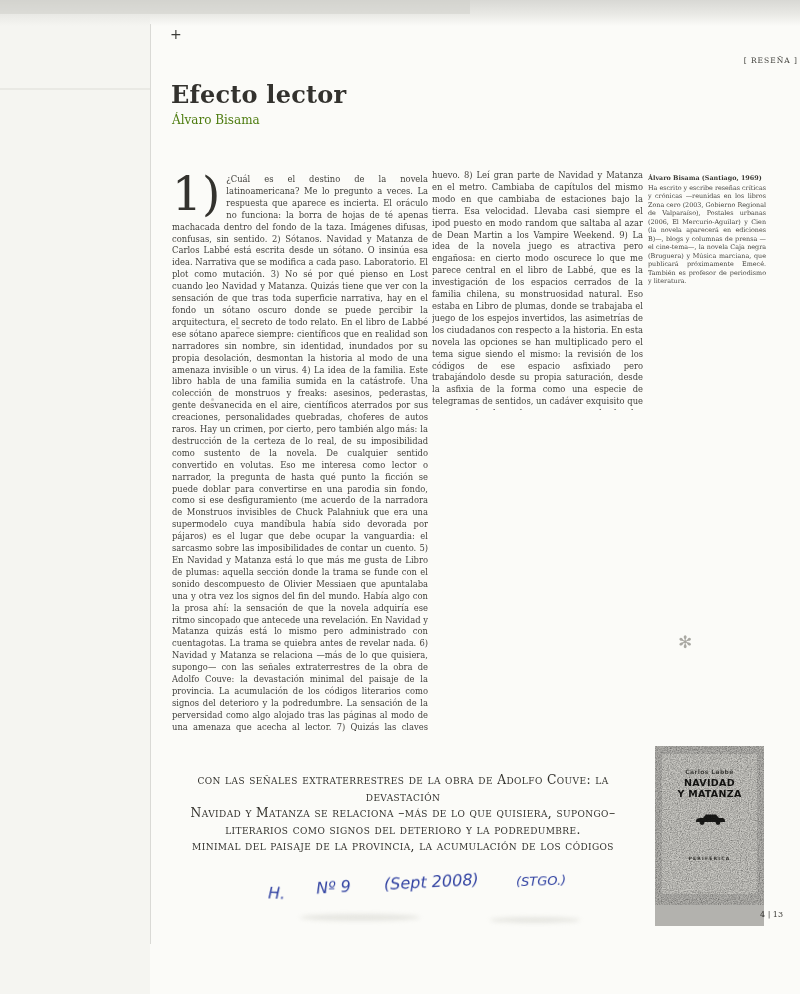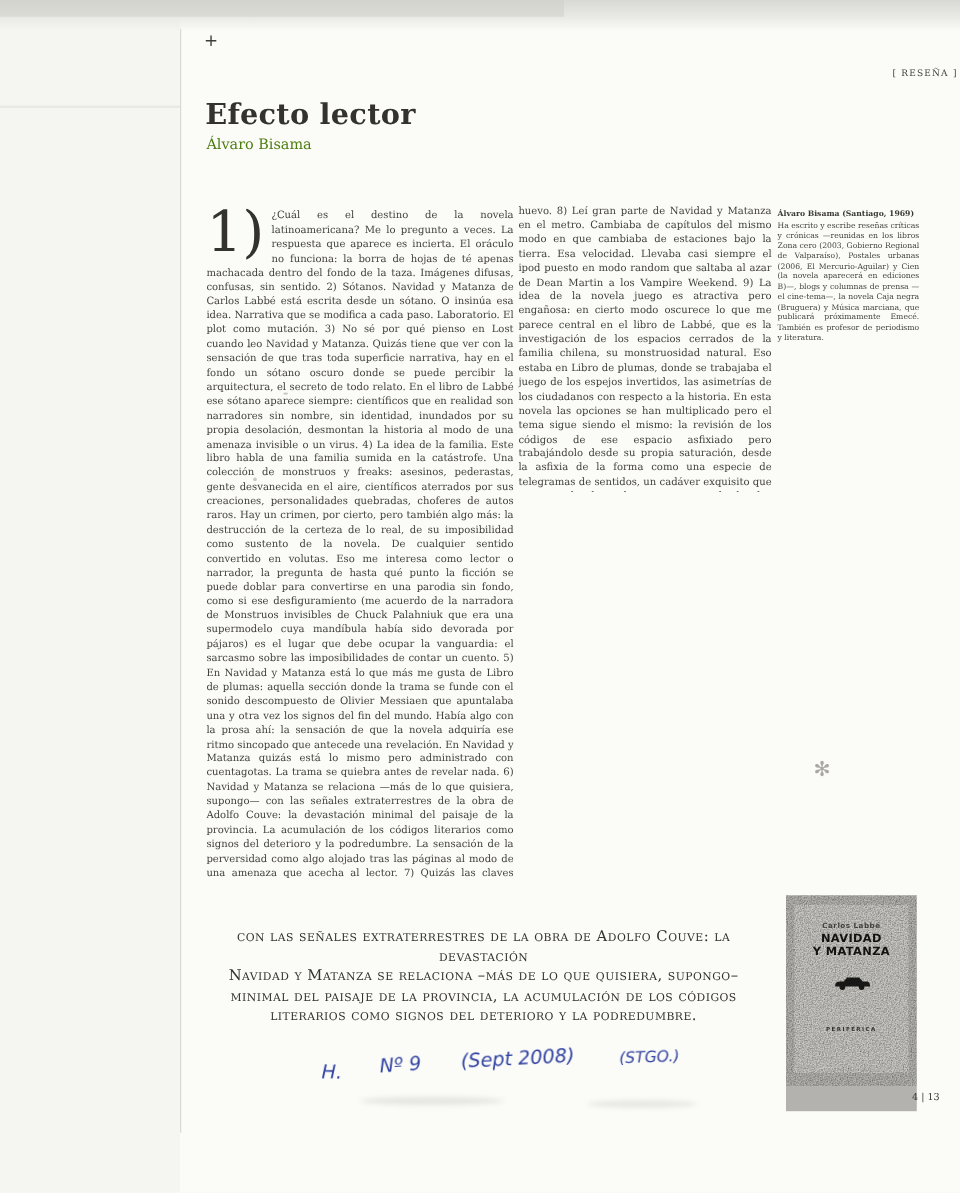--- a/index.html
+++ b/index.html
@@ -128,22 +128,22 @@
         <feTurbulence type="fractalNoise" baseFrequency="0.9" numOctaves="2" stitchTiles="stitch"></feTurbulence>
         <feColorMatrix type="matrix" values="0 0 0 0 0  0 0 0 0 0  0 0 0 0 0  0.9 0.9 0.9 0 -1.1"></feColorMatrix>
       </filter>
       <rect width="109" height="159" filter="url(#grain)" opacity="0.45"></rect>
     </svg>
   </div>
 
   <div class="pull-quote scan">
     <div>con las señales extraterrestres de la obra de Adolfo Couve: la devastación</div>
     <div>Navidad y Matanza se relaciona –más de lo que quisiera, supongo–</div>
+    <div>literarios como signos del deterioro y la podredumbre.</div>
     <div>minimal del paisaje de la provincia, la acumulación de los códigos</div>
-    <div>literarios como signos del deterioro y la podredumbre.</div>
   </div>
 
   <div class="handwriting">
     <span class="hw hw-1">H.</span>
     <span class="hw hw-2">Nº 9</span>
     <span class="hw hw-3">(Sept 2008)</span>
     <span class="hw hw-4">(STGO.)</span>
   </div>
 
   <div class="footer-imprint">·············</div>

